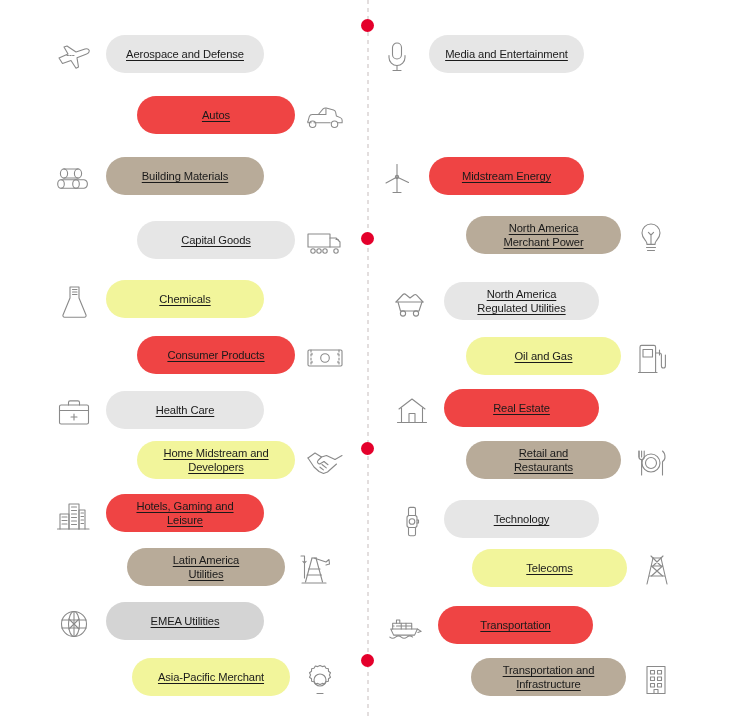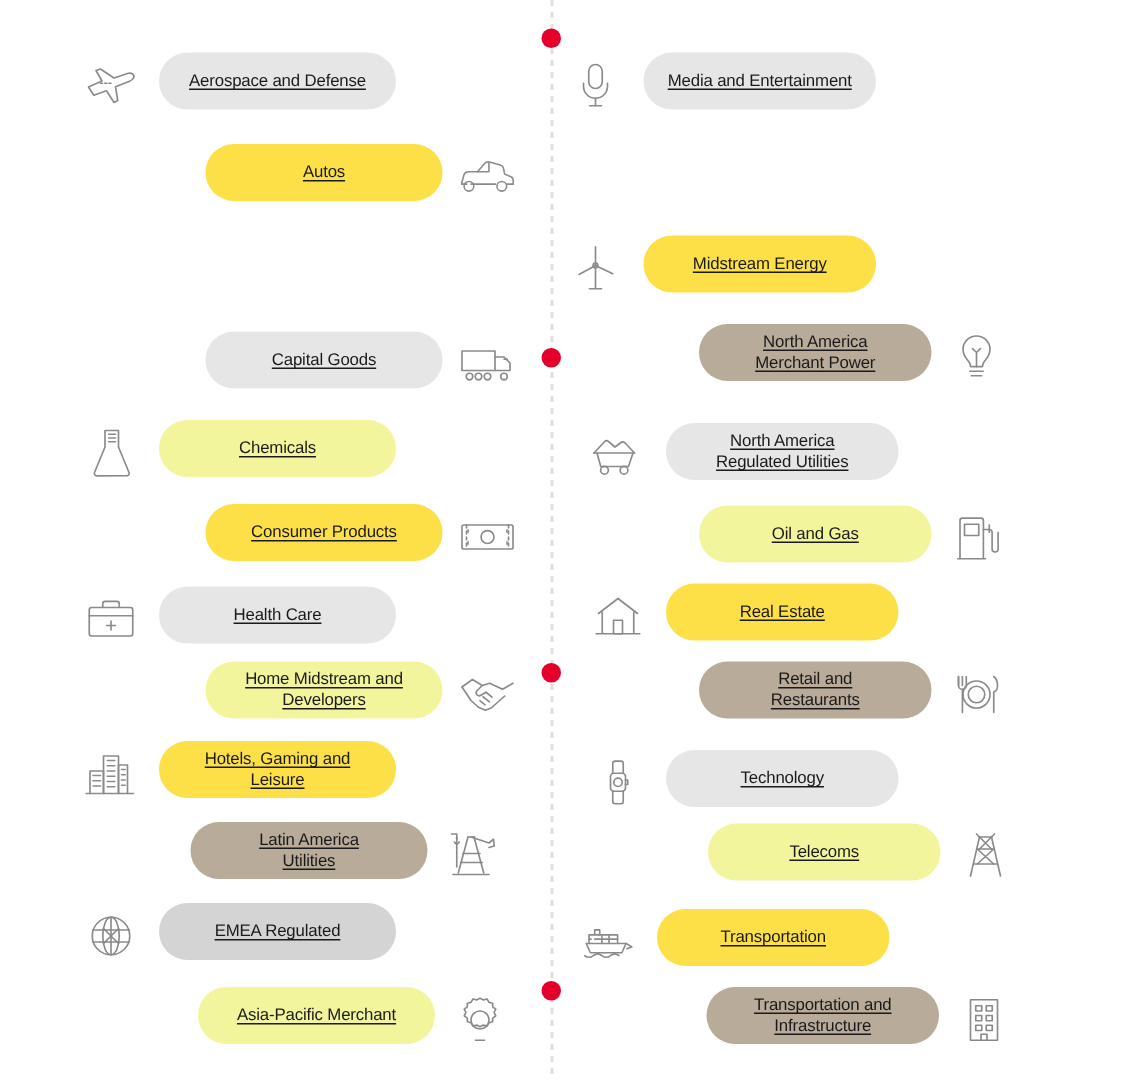--- a/index.html
+++ b/index.html
@@ -67,21 +67,21 @@
   .ic{
     width:40px;height:40px;
     flex:0 0 40px;
     display:flex;align-items:center;justify-content:center;
     color:#8a8a8a;
   }
   .ic svg{display:block;}
 
   
   .c-grey{background:#e6e6e6;}
-  .c-blue{background:#fde047;}
+  .c-blue{background:#ef4444;}
   .c-tan{background:#b8ab99;}
   .c-yellow{background:#f2f59b;}
   .c-greyd{background:#d4d4d4;}
 </style>
 </head>
 <body>
 
 <div class="board">
 
   <div class="col col-left">
@@ -106,20 +106,38 @@
               <path d="M9.5 19 H26.5"></path>
               <path d="M3 18 v1 h3.5"></path>
               <circle cx="8" cy="20.5" r="3.4"></circle>
               <circle cx="31" cy="20.5" r="3.4"></circle>
               <path d="M14 10.3 L22 10.3 L22 4"></path>
             </g>
           </svg>
         </span>
         <div class="pill c-blue" style="position: absolute; left: 137px; width: 158px; top: 0px;">
           <span class="pill-label">Autos</span>
+        </div>
+      </div>
+      <div class="row" style="top: 157px;">
+        <span class="ic" style="position: absolute; top: 2px; left: 54px;">
+          <svg width="40" height="30" viewBox="0 0 40 30">
+            <g fill="none" stroke="currentColor" stroke-width="1.1" stroke-linecap="round" stroke-linejoin="round">
+              <ellipse cx="10" cy="9.5" rx="3.6" ry="4.6"></ellipse>
+              <path d="M10 5 H24 M10 14 H24"></path>
+              <ellipse cx="24" cy="9.5" rx="3.6" ry="4.6"></ellipse>
+              <ellipse cx="7" cy="20" rx="3.3" ry="4.3"></ellipse>
+              <path d="M7 15.8 H22 M7 24.2 H22"></path>
+              <ellipse cx="22" cy="20" rx="3.3" ry="4.3"></ellipse>
+              <path d="M22 15.8 H30 a4.3 4.3 0 0 1 0 8.4 H22"></path>
+            </g>
+          </svg>
+        </span>
+        <div class="pill c-tan" style="position: absolute; left: 106px; width: 158px; top: 0px;">
+          <span class="pill-label">Building Materials</span>
         </div>
       </div>
       <div class="row" style="top: 221px;">
         <span class="ic" style="position: absolute; top: 2px; left: 305px;">
           <svg width="40" height="30" viewBox="0 0 40 30">
             <g fill="none" stroke="currentColor" stroke-width="1.1" stroke-linecap="round" stroke-linejoin="round">
               <path d="M3 6 H25 V19 H3 Z"></path>
               <path d="M25 10 H31 L35 14 V19 H25"></path>
               <circle cx="8" cy="23" r="2.2"></circle>
               <circle cx="14" cy="23" r="2.2"></circle>
@@ -239,21 +257,21 @@
             <g fill="none" stroke="currentColor" stroke-width="1.1" stroke-linecap="round" stroke-linejoin="round">
               <circle cx="16" cy="16" r="12.5"></circle>
               <ellipse cx="16" cy="16" rx="5.5" ry="12.5"></ellipse>
               <path d="M3.8 12 H28.2 M3.8 20 H28.2"></path>
               <path d="M16 3.5 V28.5"></path>
               <path d="M11 11 l10 10 M21 11 l-10 10"></path>
             </g>
           </svg>
         </span>
         <div class="pill c-greyd" style="position: absolute; left: 106px; width: 158px; top: 0px;">
-          <span class="pill-label">EMEA Regulated</span>
+          <span class="pill-label">EMEA Utilities</span>
         </div>
       </div>
       <div class="row" style="top: 658px;">
         <span class="ic" style="position: absolute; top: 2px; left: 300px;">
           <svg width="36" height="36" viewBox="0 0 36 36">
             <g fill="none" stroke="currentColor" stroke-width="1.1" stroke-linecap="round" stroke-linejoin="round">
               <path d="M18 3.5 l2.3 1.1 2.4 -0.6 1.3 2.2 2.4 0.6 0.1 2.5 2 1.5 -1.1 2.2 1.1 2.2 -2 1.5 -0.1 2.5 -2.4 0.6 -1.3 2.2 -2.4 -0.6 -2.3 1.1 -2.3 -1.1 -2.4 0.6 -1.3 -2.2 -2.4 -0.6 -0.1 -2.5 -2 -1.5 1.1 -2.2 -1.1 -2.2 2 -1.5 0.1 -2.5 2.4 -0.6 1.3 -2.2 2.4 0.6 Z"></path>
               <circle cx="18" cy="18" r="6"></circle>
               <path d="M15 31.5 h6"></path>
             </g>

